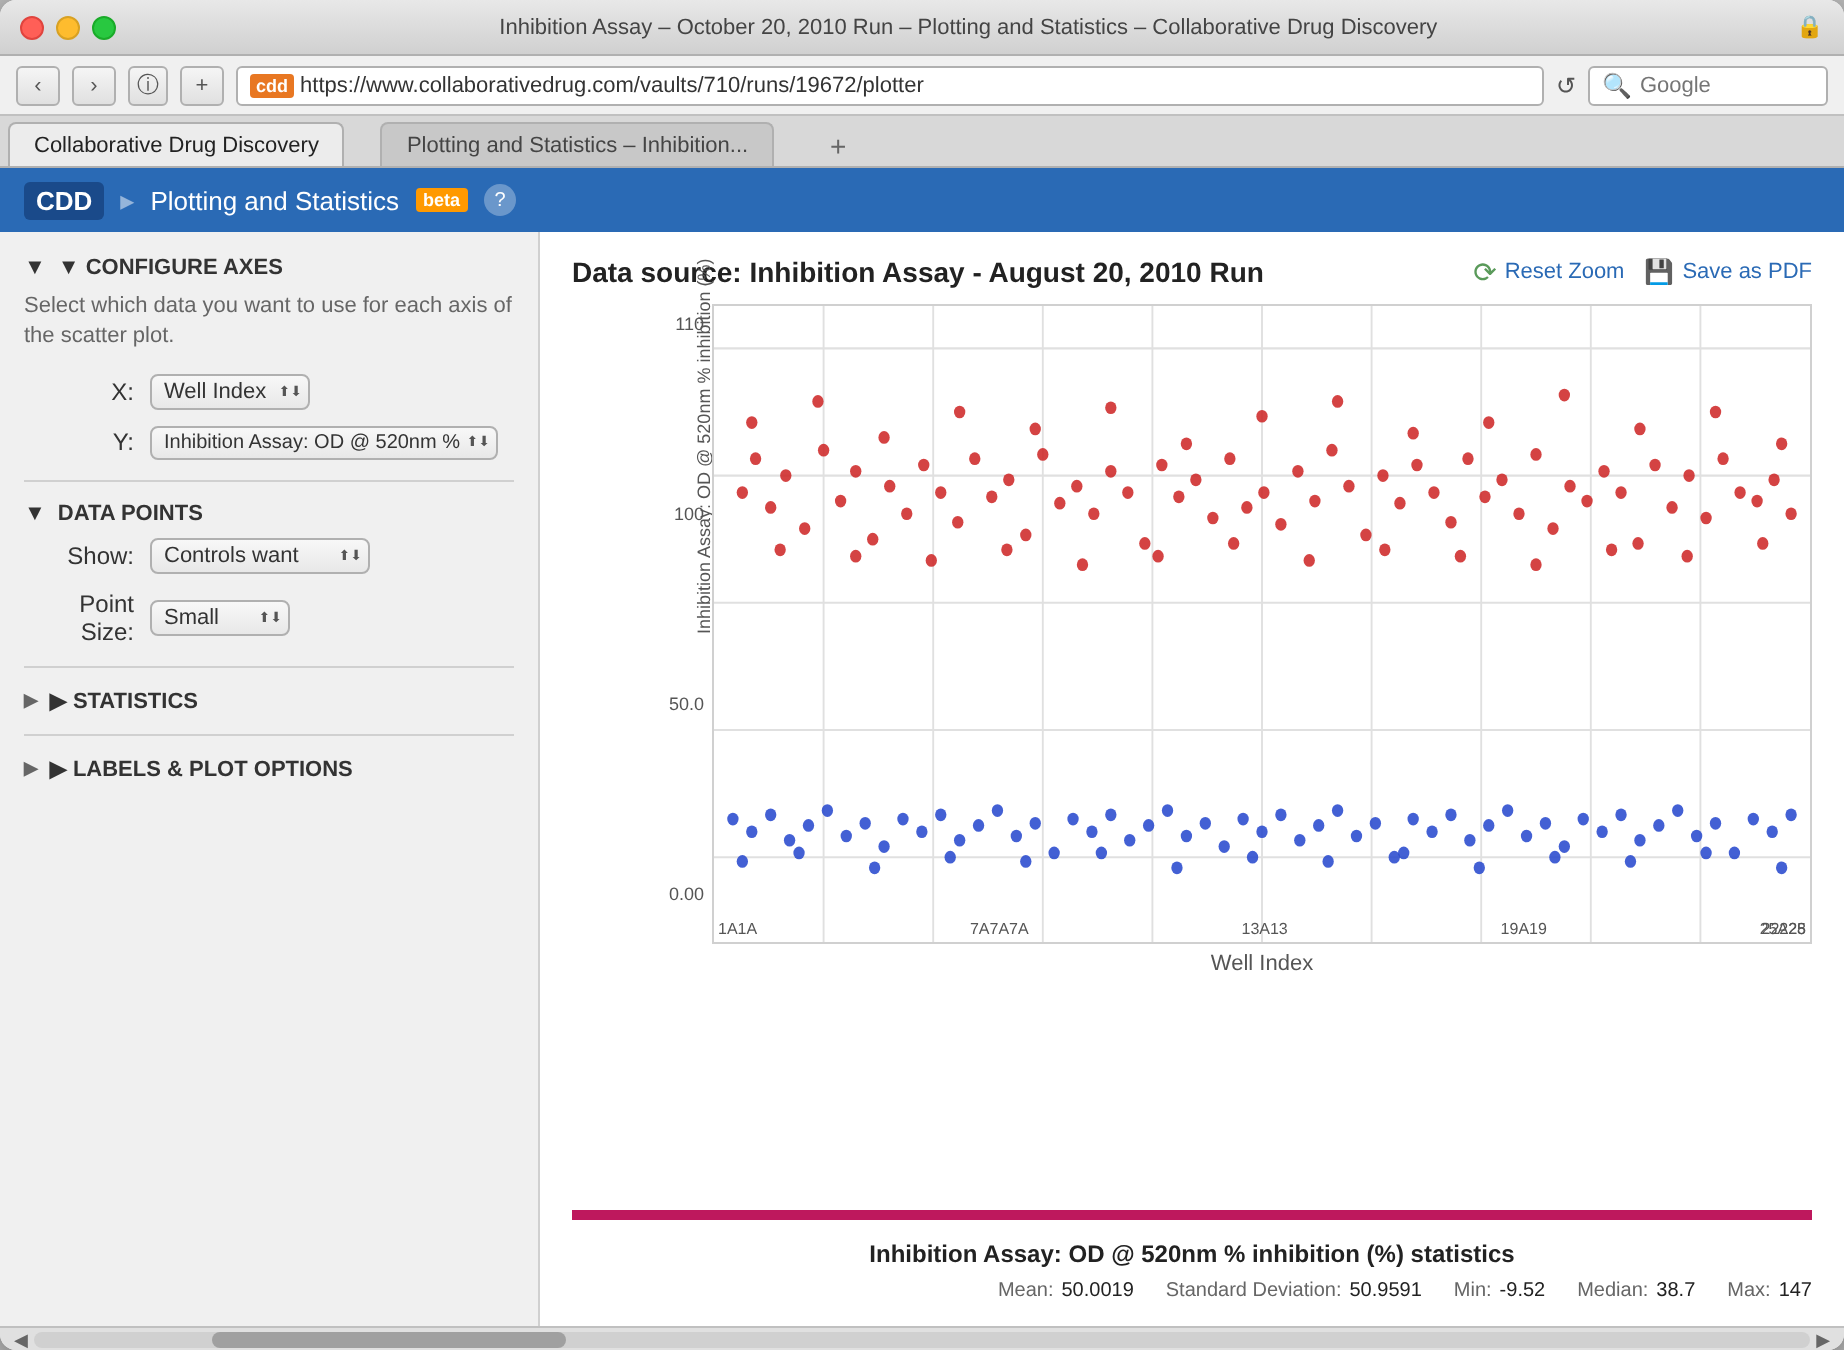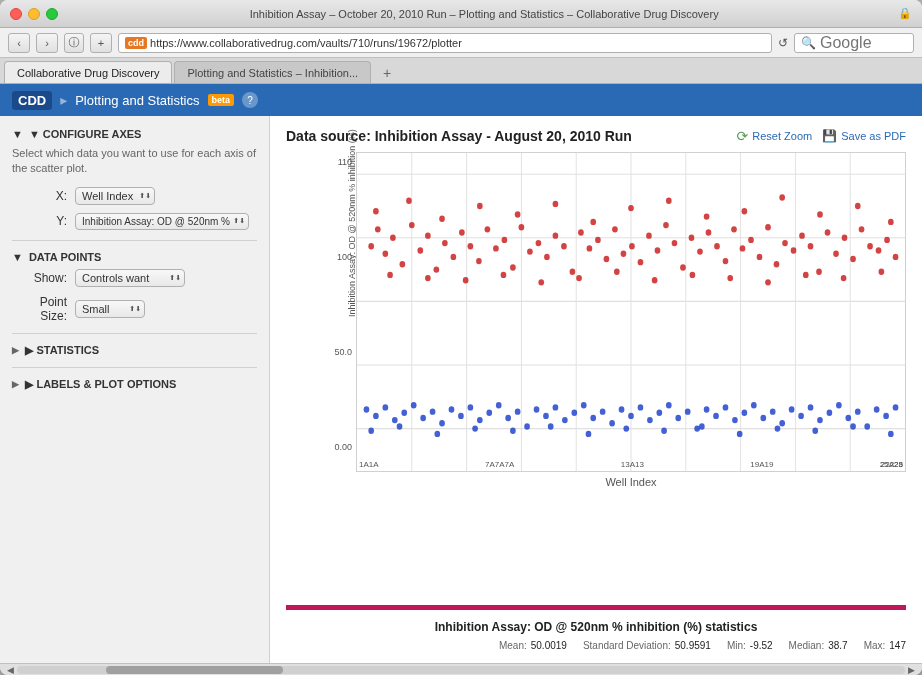--- a/index.html
+++ b/index.html
@@ -102,21 +102,21 @@
     .search-box {
       background: white;
       border: 1px solid #b0b0b0;
       border-radius: 3px;
       height: 20px;
       display: flex; align-items: center;
       padding: 0 6px;
       gap: 4px;
       min-width: 120px;
     }
-    .search-box input { border: none; outline: none; font-size: 16px; width: 80px; }
+    .search-box input { border: none; outline: none; font-size: 11px; width: 80px; }
 
     
     .tabs-bar {
       background: #d8d8d8;
       height: 26px;
       display: flex;
       align-items: flex-end;
       padding: 0 4px;
       border-bottom: 1px solid #b0b0b0;
       flex-shrink: 0;
@@ -125,21 +125,21 @@
       height: 22px;
       padding: 0 12px;
       font-size: 11px;
       color: #444;
       background: #c8c8c8;
       border: 1px solid #b0b0b0;
       border-bottom: none;
       border-radius: 4px 4px 0 0;
       display: flex; align-items: center;
       cursor: pointer;
-      margin-right: 2px;
+      margin-right: 18px;
     }
     .tab.active {
       background: #ececec;
       color: #222;
       z-index: 1;
     }
     .tab-add {
       width: 20px; height: 20px;
       display: flex; align-items: center; justify-content: center;
       font-size: 14px; color: #666;

